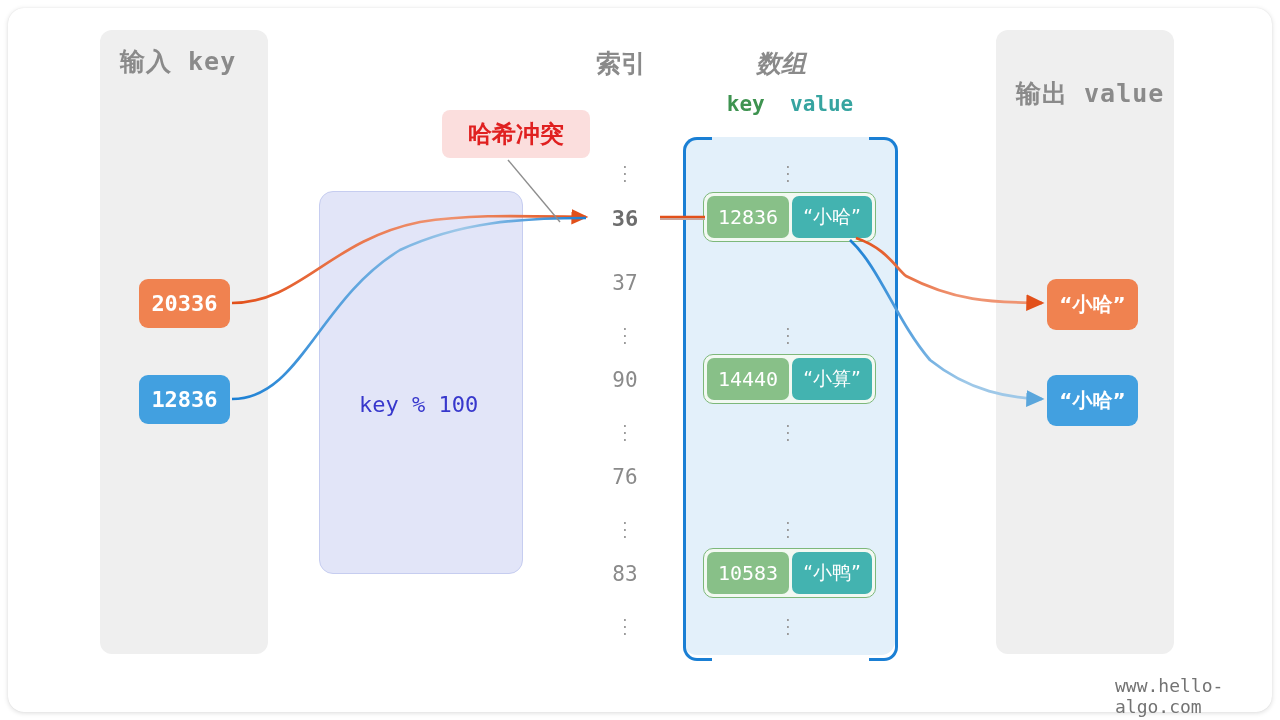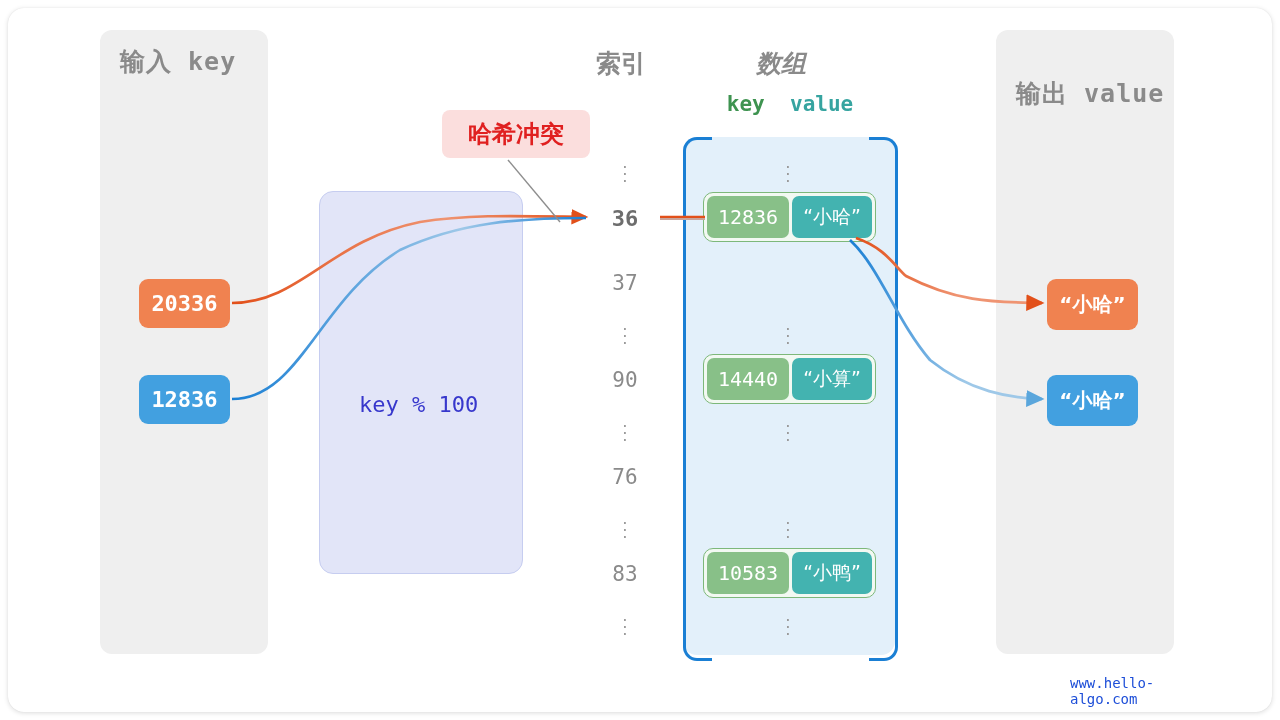--- a/index.html
+++ b/index.html
@@ -125,21 +125,21 @@
     font-size:20px;
   }
   .entry .vcell{
     flex:1;background:#43b3b0;border-radius:7px;color:#fff;
     display:flex;align-items:center;justify-content:center;
     font-family:"DejaVu Sans","Liberation Sans",sans-serif;
     font-size:19px;
   }
 
   #watermark{
-    position:absolute;left:1070px;top:675px;color:#1d4ed8;font-size:14px;
+    position:absolute;left:1115px;top:675px;color:#737373;font-size:18px;
     font-family:"DejaVu Sans Mono","Liberation Mono",monospace;
   }
   svg.lay{position:absolute;left:0;top:0;width:1280px;height:720px;pointer-events:none;}
 </style>
 </head>
 <body>
 
 <div id="card"></div>
 
 <div class="stage">

